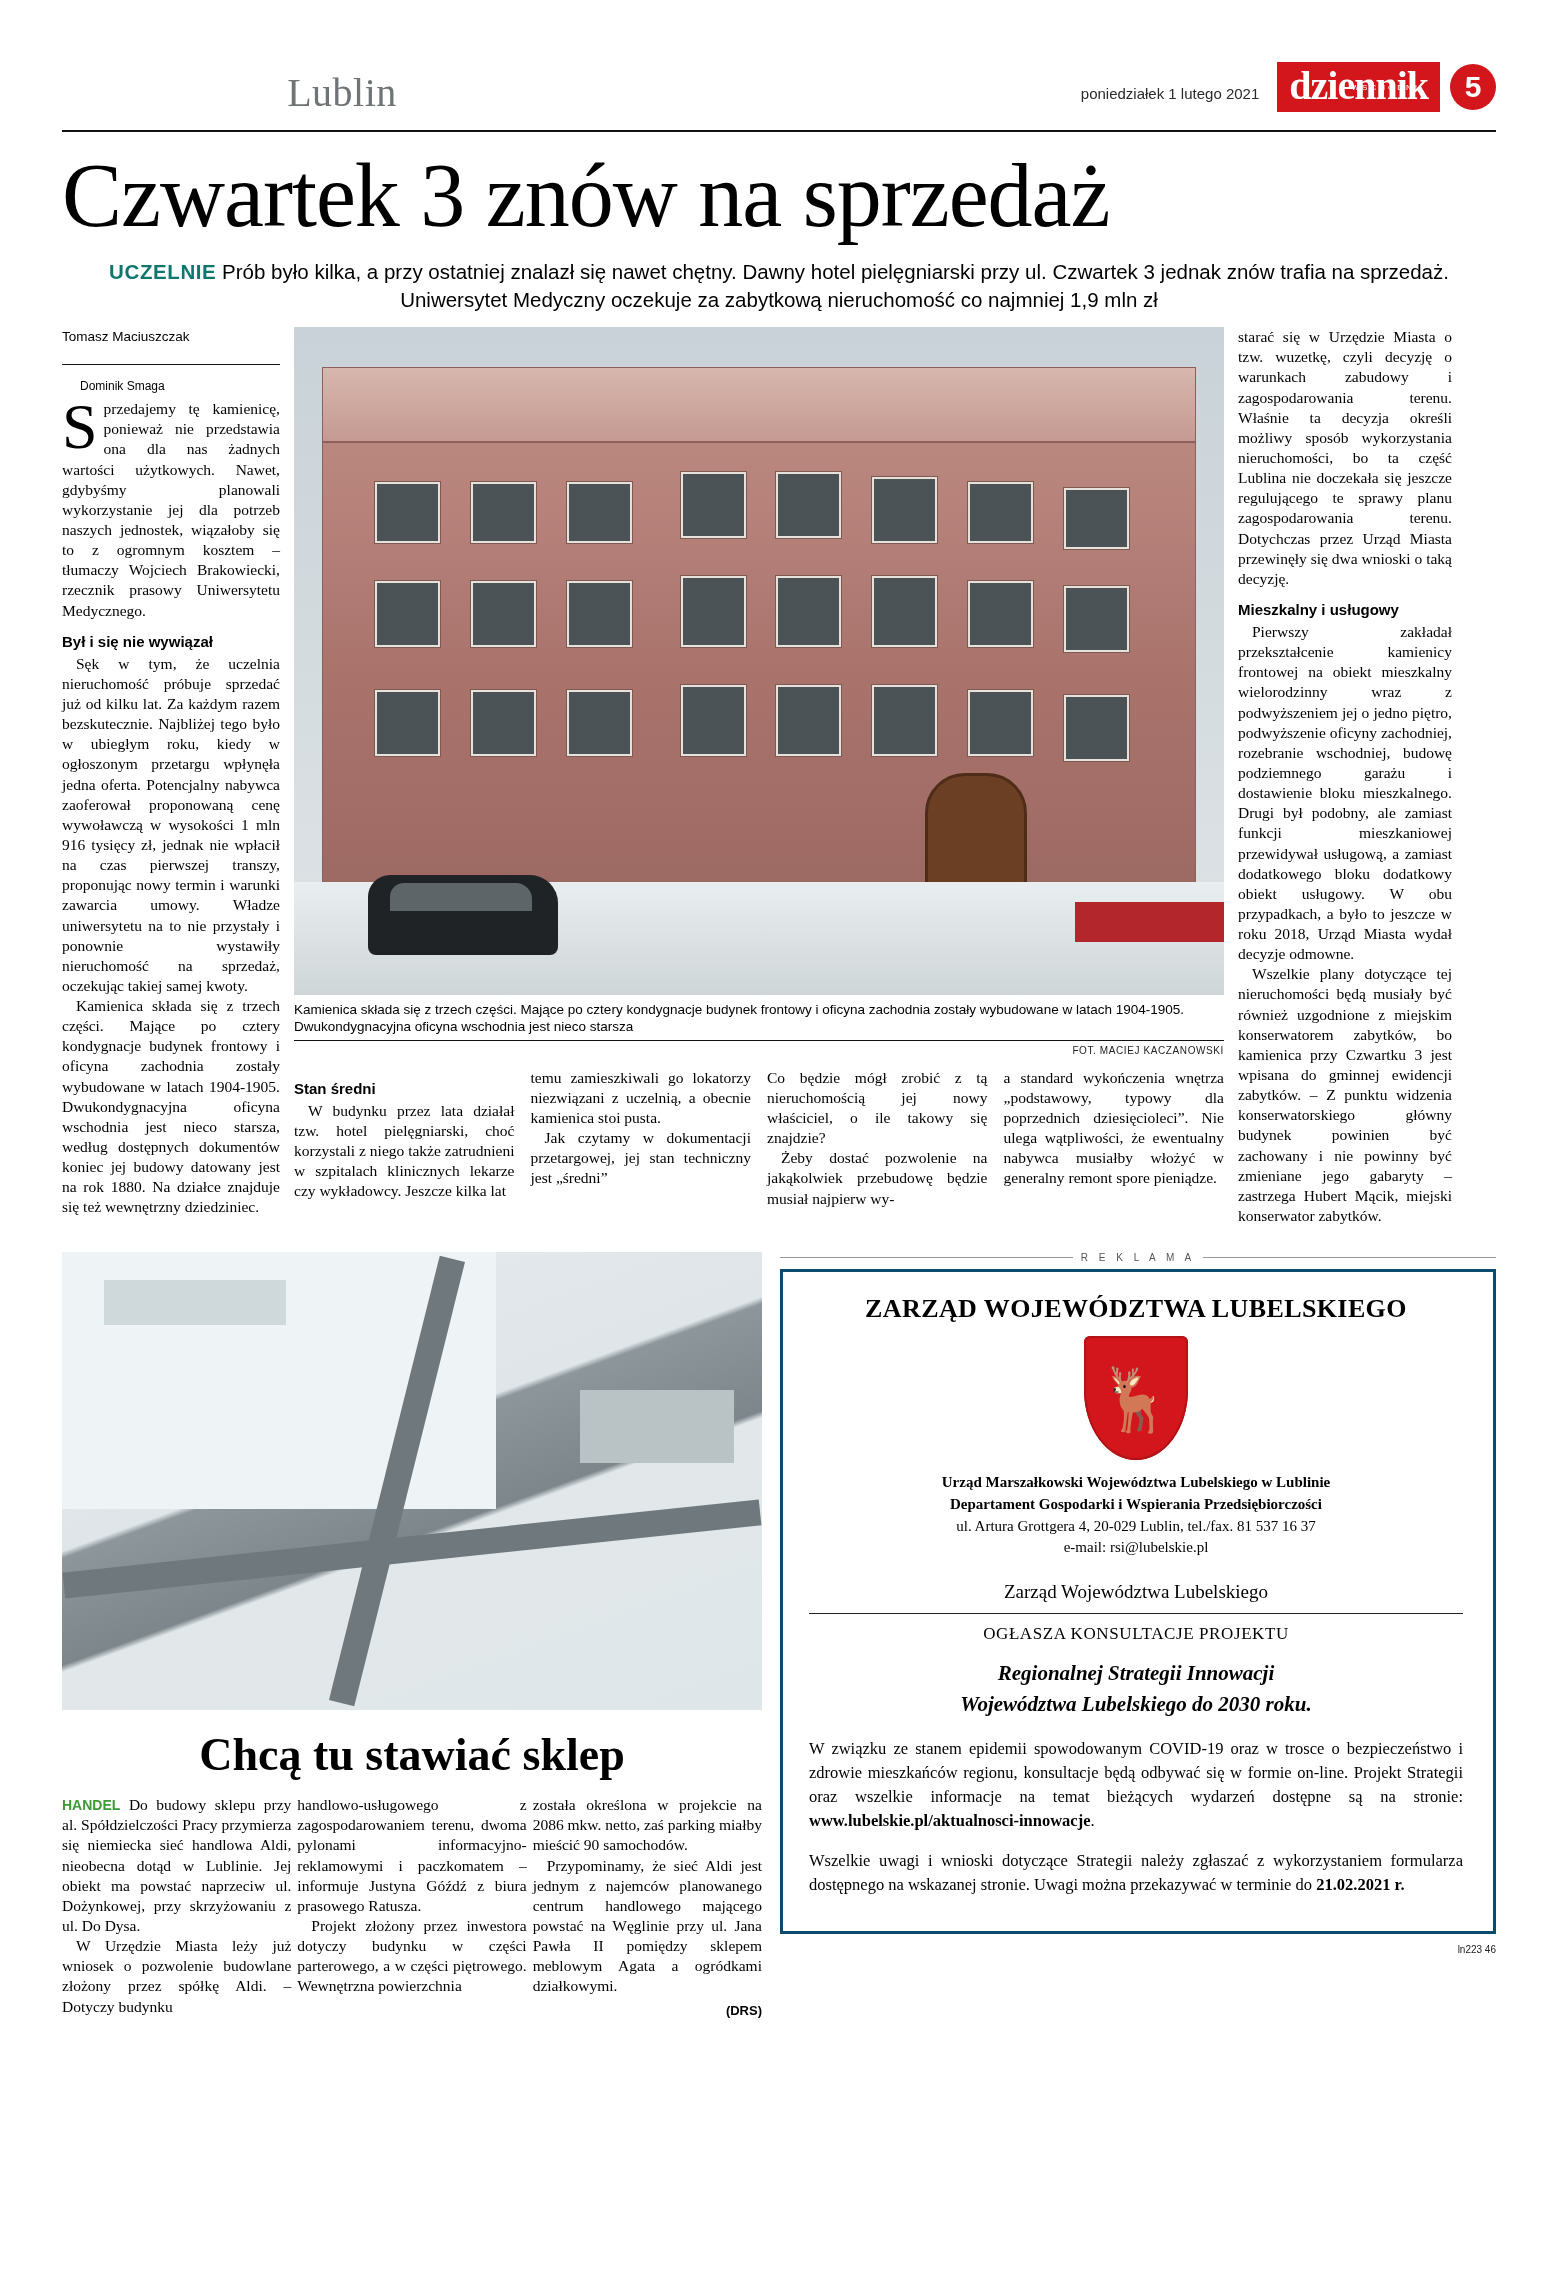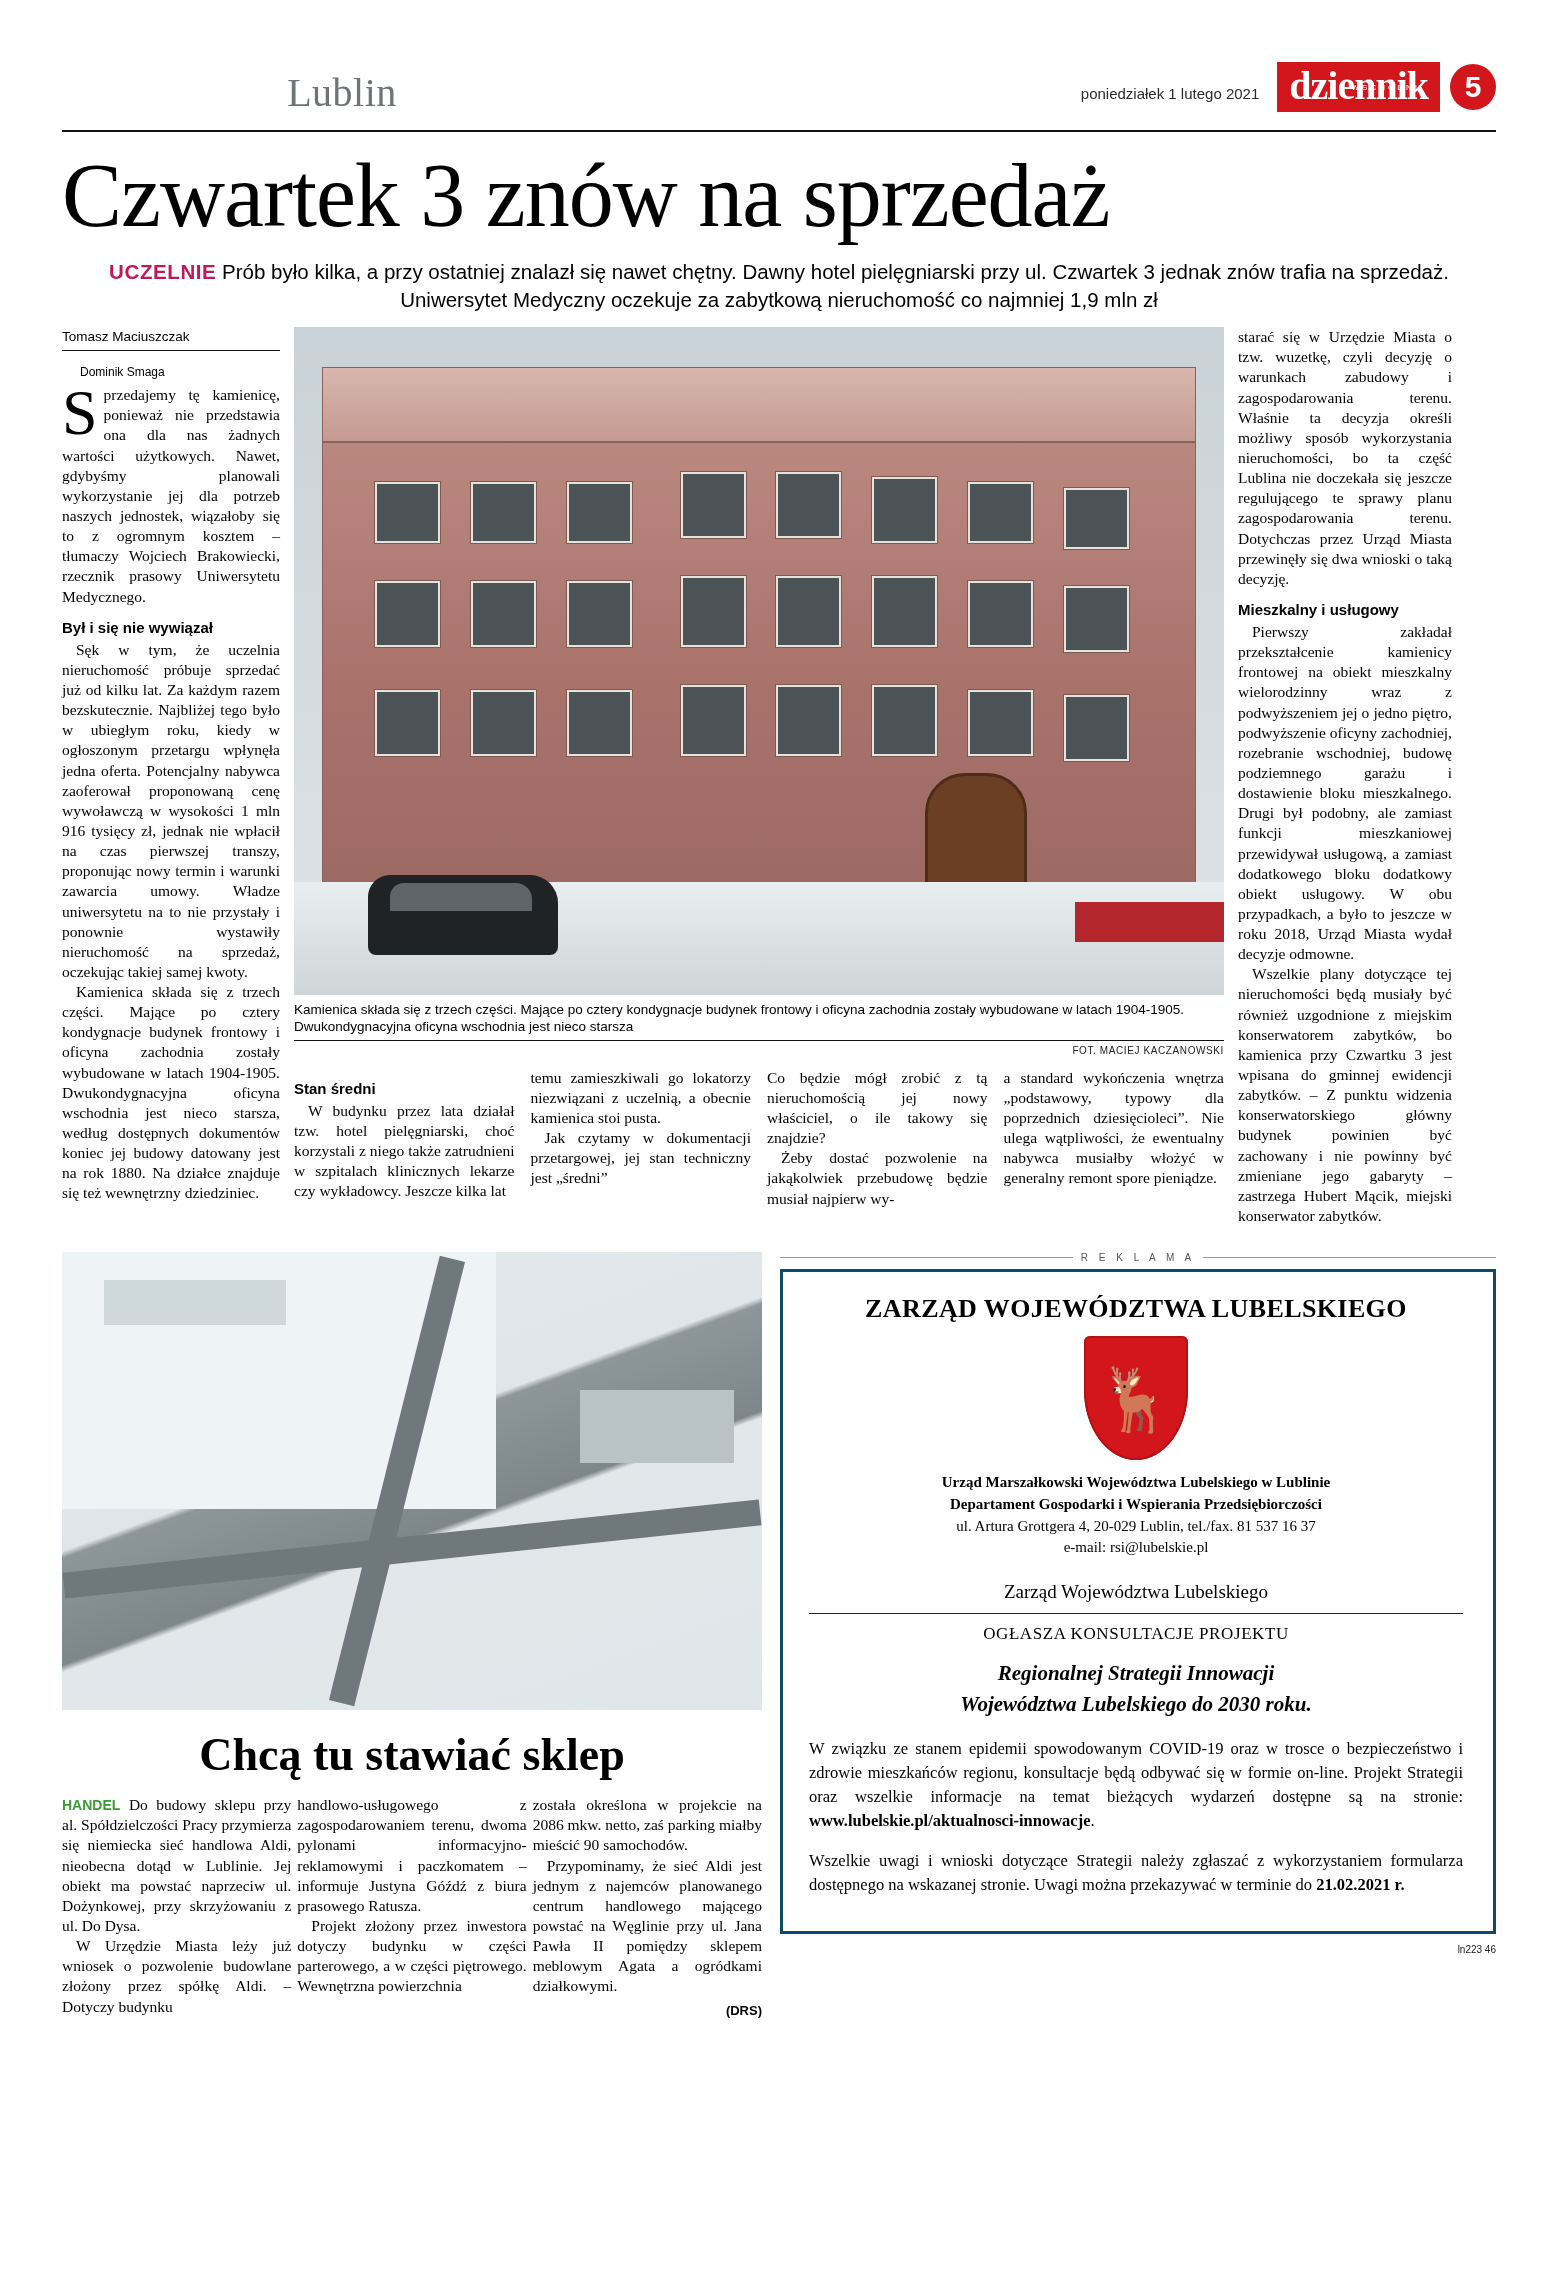--- a/index.html
+++ b/index.html
@@ -98,40 +98,40 @@
     letter-spacing:-1px;
   }
   .lead{
     font-family:"Liberation Sans", sans-serif;
     font-size:20.5px;
     line-height:1.34;
     text-align:center;
     margin:0 4px 14px 4px;
   }
   .lead .kicker{
-    color:#be185d;
+    color:#0f766e;
     font-weight:bold;
     letter-spacing:0.6px;
   }
 
   
   .top-area{
     display:flex;
     gap:14px;
     align-items:flex-start;
   }
   .col-left{width:218px;flex:0 0 218px;}
   .col-mid{width:930px;flex:0 0 930px;}
   .col-right{width:214px;flex:0 0 214px;}
 
   .byline{
     font-family:"Liberation Sans", sans-serif;
     font-size:13.5px;
     border-bottom:1px solid #111;
-    padding-bottom:6px;
+    padding-bottom:20px;
     margin-bottom:14px;
     display:inline-block;
     width:100%;
     box-sizing:border-box;
   }
   .byline2{
     font-family:"Liberation Sans", sans-serif;
     font-size:12px;
     margin:0 0 6px 18px;
   }

